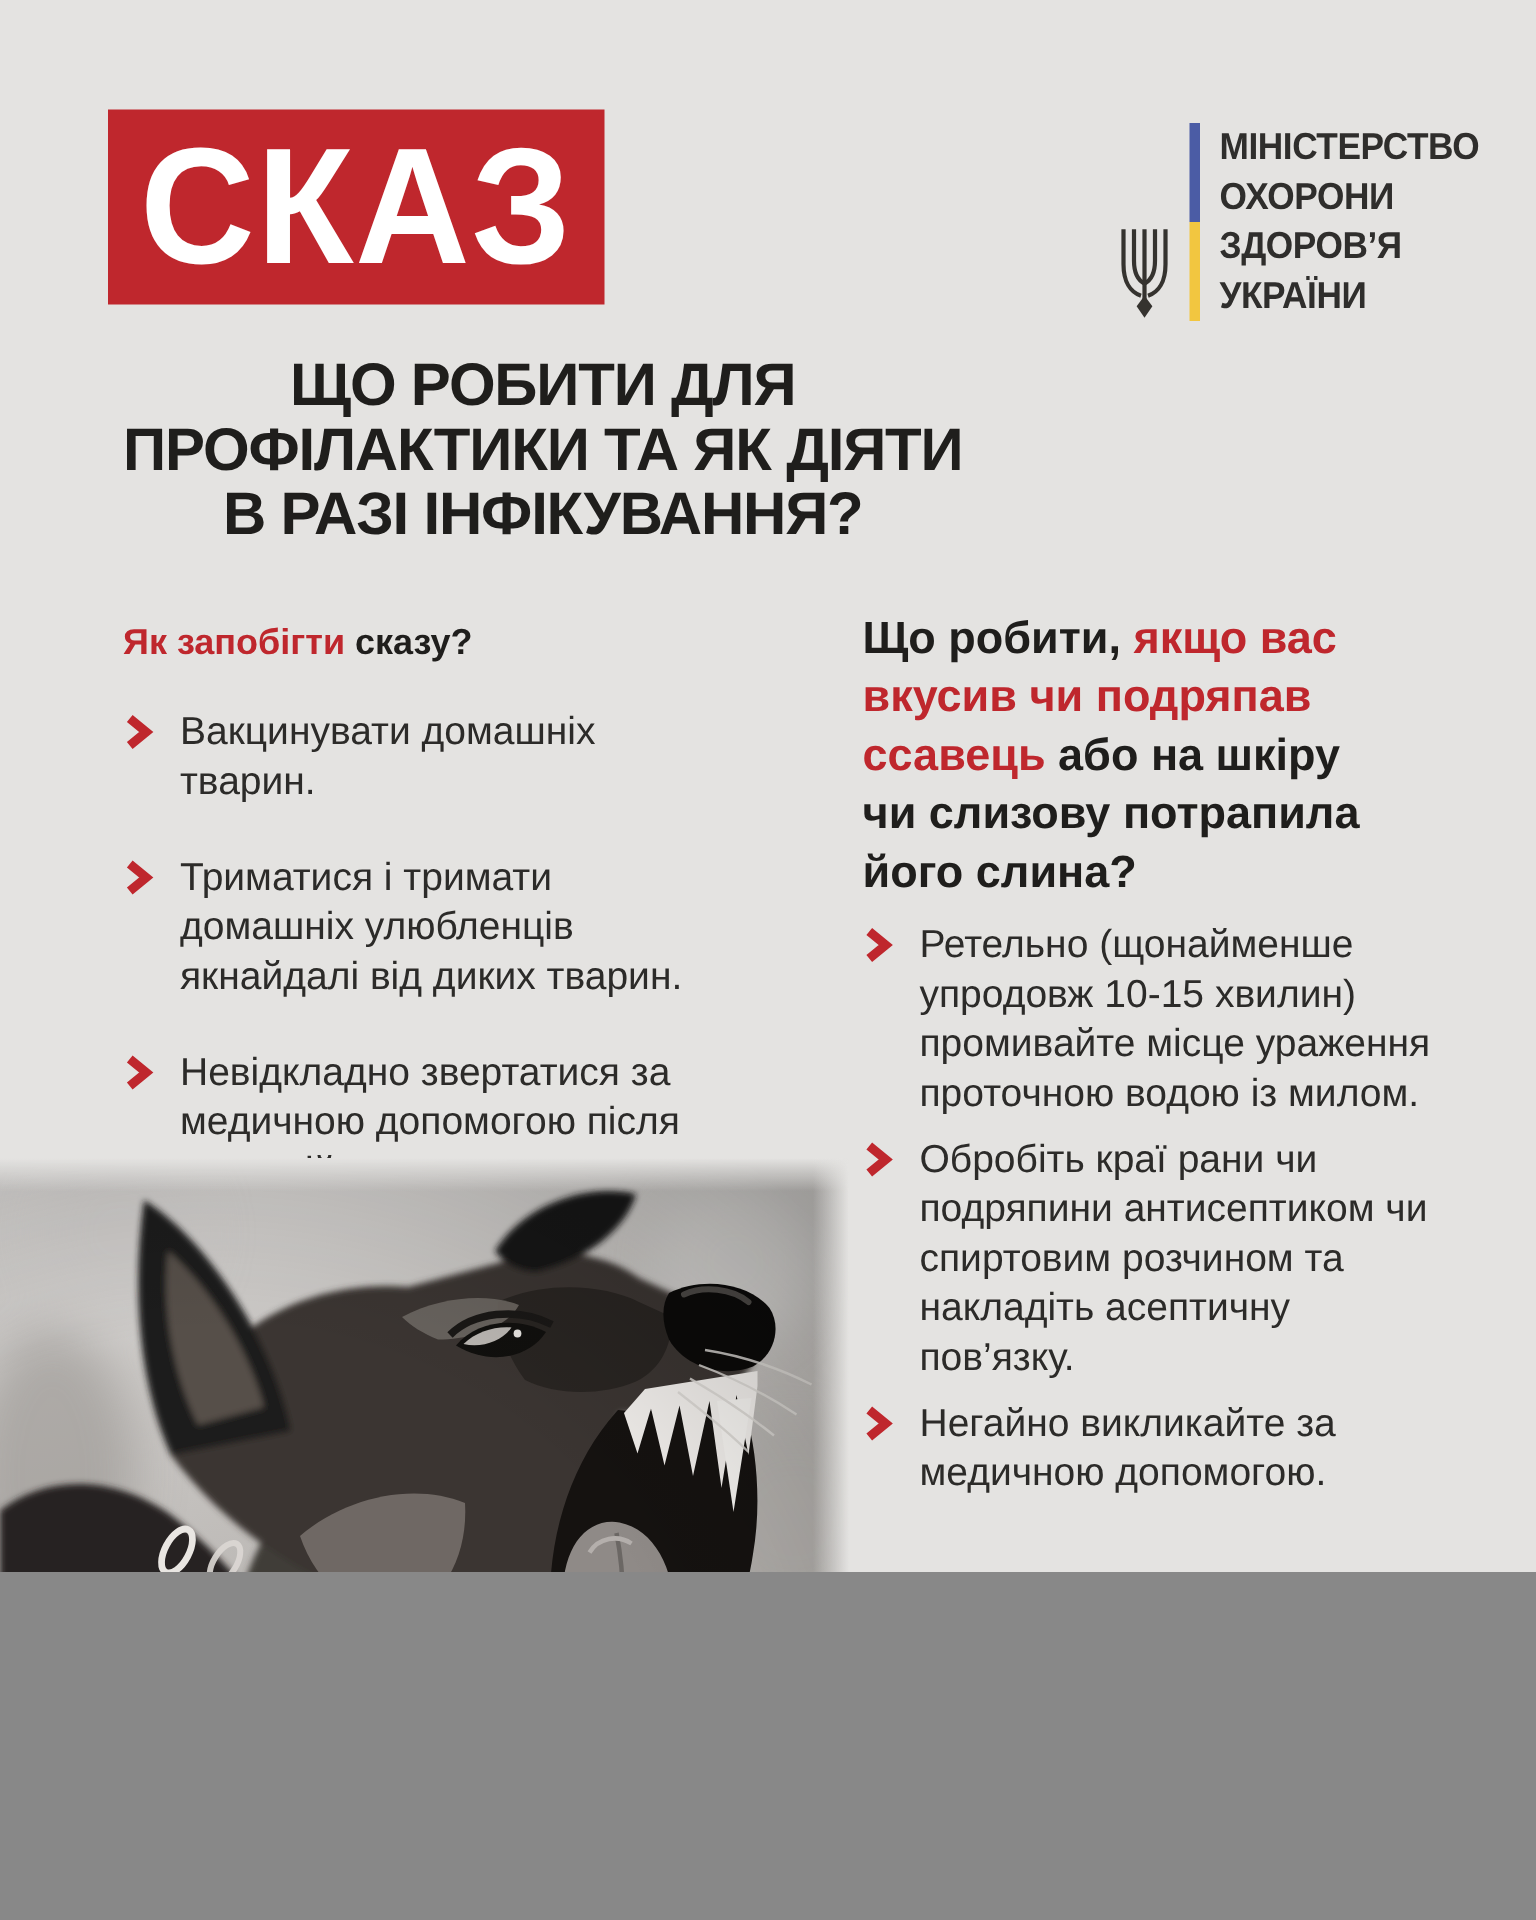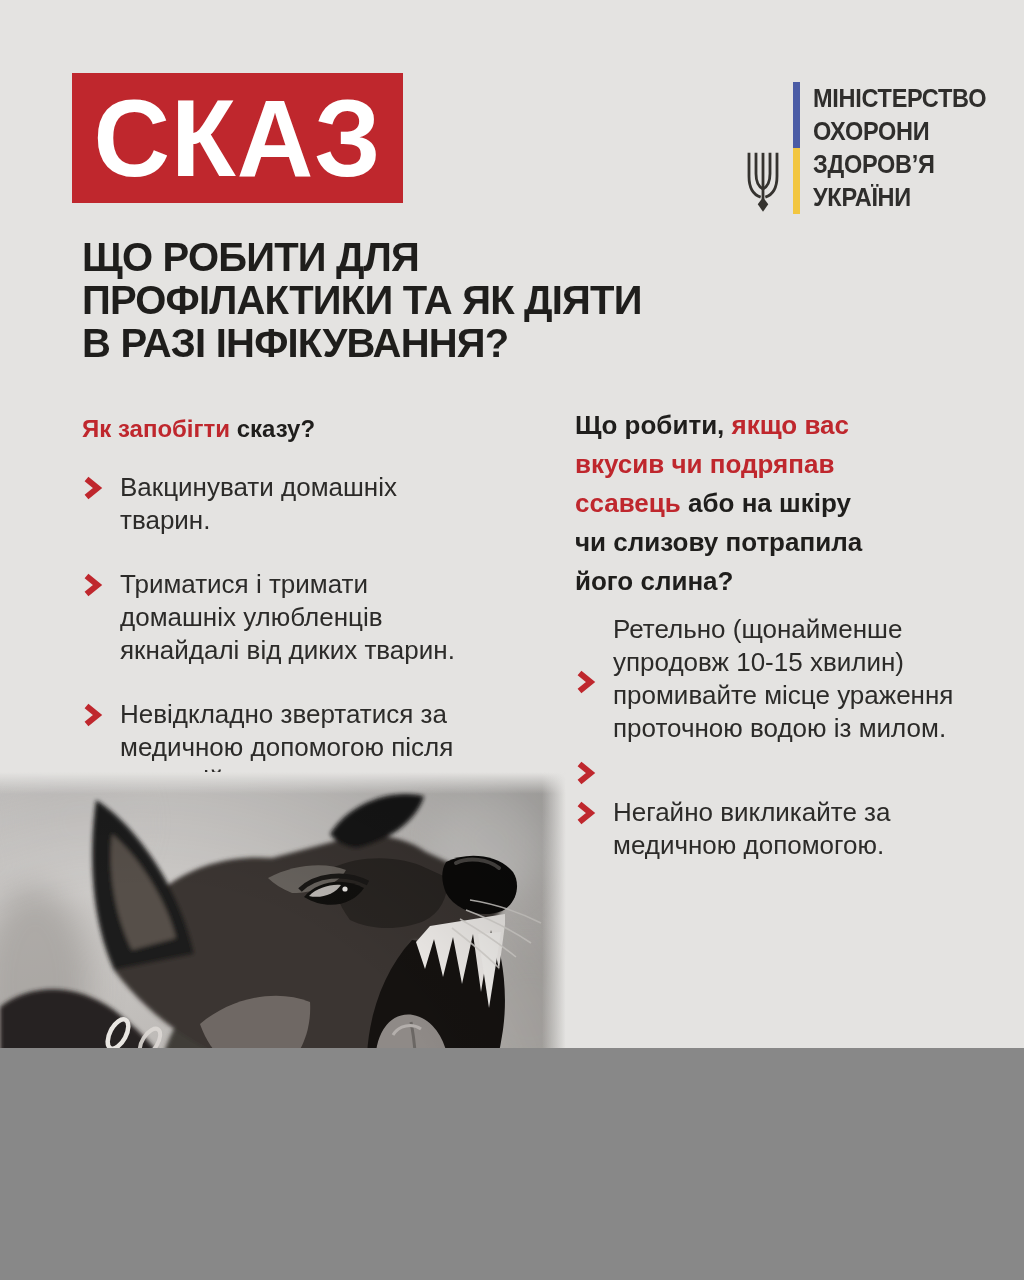--- a/index.html
+++ b/index.html
@@ -37,35 +37,35 @@
   .ministry-name{
     margin-left:13px;margin-top:-2px;
     font-size:25px;line-height:33px;font-weight:bold;letter-spacing:-0.3px;
     color:#2f2e2c;white-space:pre-line;
     transform:scaleX(0.94);transform-origin:left top;
   }
   
   .main-heading{
     position:absolute;left:82px;top:236px;
     font-size:40px;line-height:43px;font-weight:bold;letter-spacing:-0.8px;
-    color:var(--text-dark);white-space:pre-line;
+    color:var(--text-dark);white-space:pre-line;text-align:center;
   }
   
   .col{position:absolute;}
   .col-left{left:82px;top:410px;width:440px;}
   .col-right{left:575px;top:406px;width:425px;}
   .col h2{white-space:pre-line;color:var(--text-dark);}
   .col-left h2{font-size:24px;line-height:38px;font-weight:bold;}
-  .col-right h2{font-size:26px;line-height:39px;font-weight:bold;}
+  .col-right h2{font-size:30px;line-height:39px;font-weight:bold;}
   .red{color:var(--accent-red);}
   .col ul{list-style:none;}
   .col-left li{display:flex;margin-top:31px;}
   .col-right li{display:flex;margin-top:11px;}
   .col-left li:first-child{margin-top:23px;}
-  .col-right li:first-child{margin-top:12px;align-items:center;}
+  .col-right li:first-child{margin-top:12px;}
   .chev{width:21px;height:24px;flex:0 0 21px;margin-top:5px;margin-right:17px;}
   .chev path{stroke:var(--accent-red);stroke-width:6;fill:none;}
   .li-text{
     font-size:26px;line-height:33px;color:var(--body-text);white-space:pre-line;
   }
   .hl{color:var(--accent-red);font-weight:bold;}
   
   .dog-photo{position:absolute;left:0;top:772px;width:566px;height:508px;}
   .dog-photo svg{display:block;width:100%;height:100%;}
 </style>
@@ -142,20 +142,25 @@
           </svg>
         <span class="li-text">Ретельно (щонайменше
 упродовж 10-15 хвилин)
 промивайте місце ураження
 проточною водою із милом.</span>
       </li>
       <li>
         <svg class="chev" viewBox="0 0 20 24">
             <path d="M4 3 L15 12 L4 21"></path>
           </svg>
+        <span class="li-text">Обробіть краї рани чи
+подряпини антисептиком чи
+спиртовим розчином та
+накладіть асептичну
+пов’язку.</span>
       </li>
       <li>
         <svg class="chev" viewBox="0 0 20 24">
             <path d="M4 3 L15 12 L4 21"></path>
           </svg>
         <span class="li-text"><span>Негайно викликайте за
 медичною допомогою.
 </span></span>
       </li>
     </ul>

